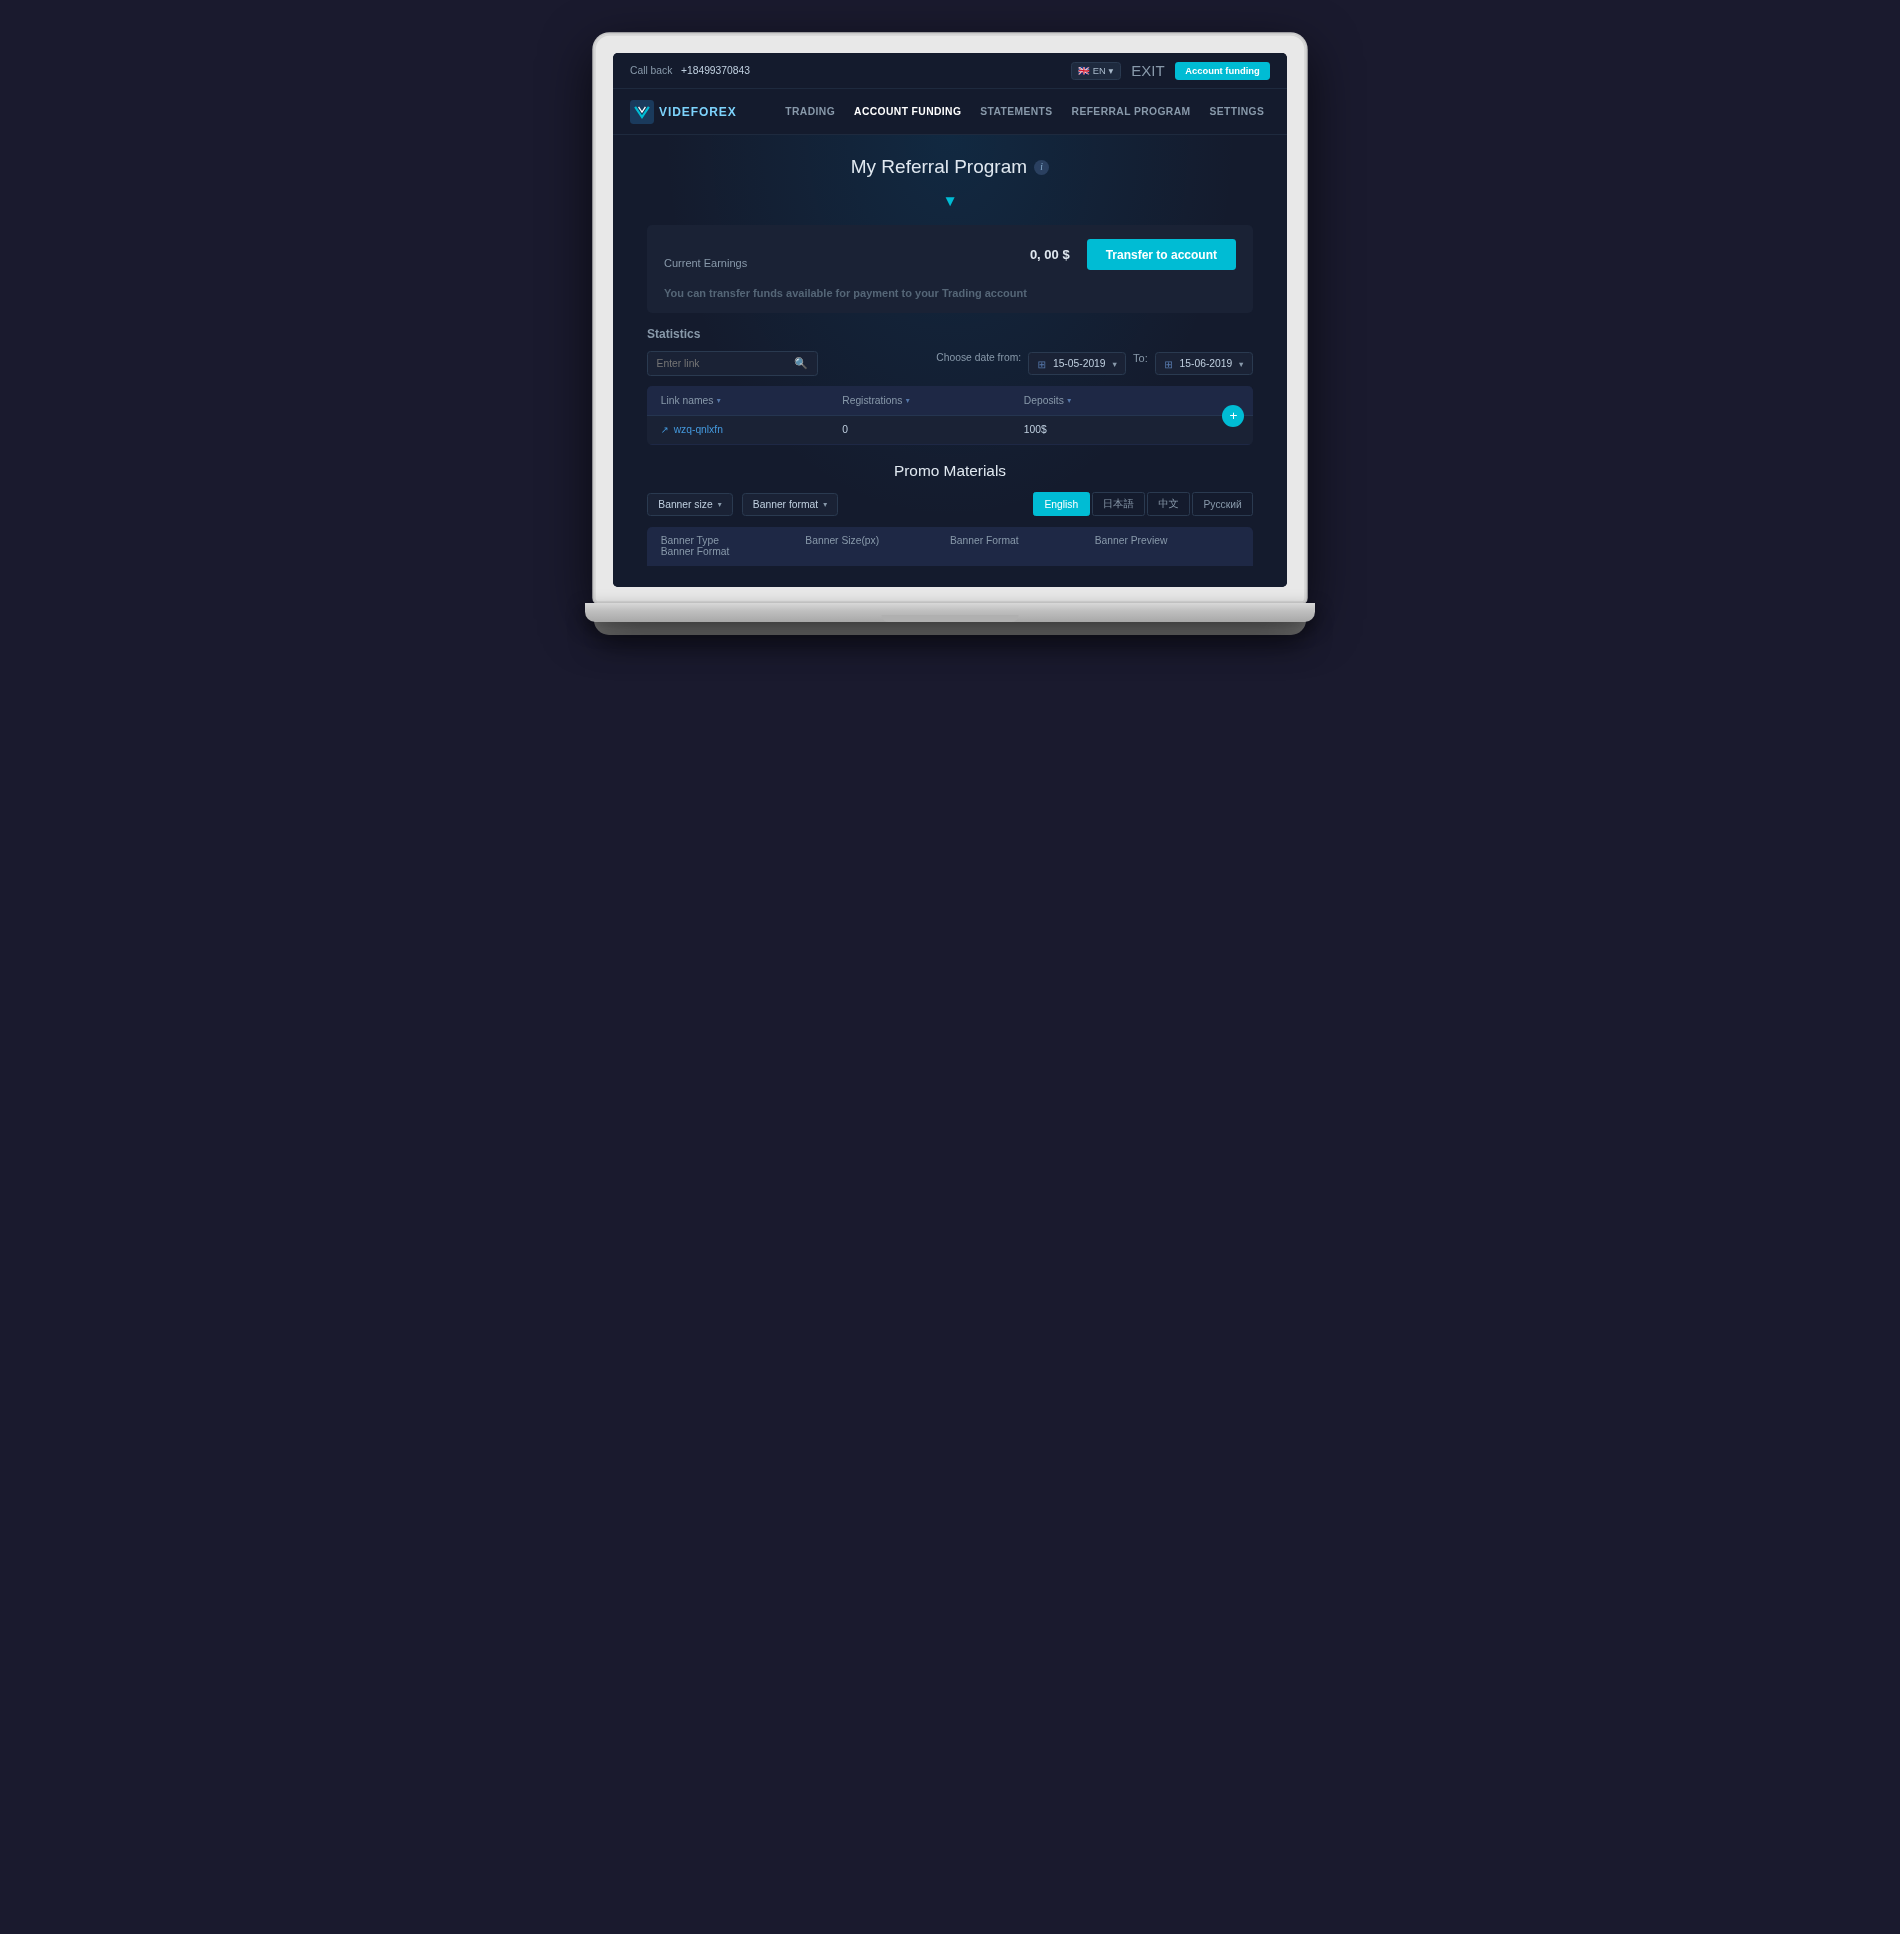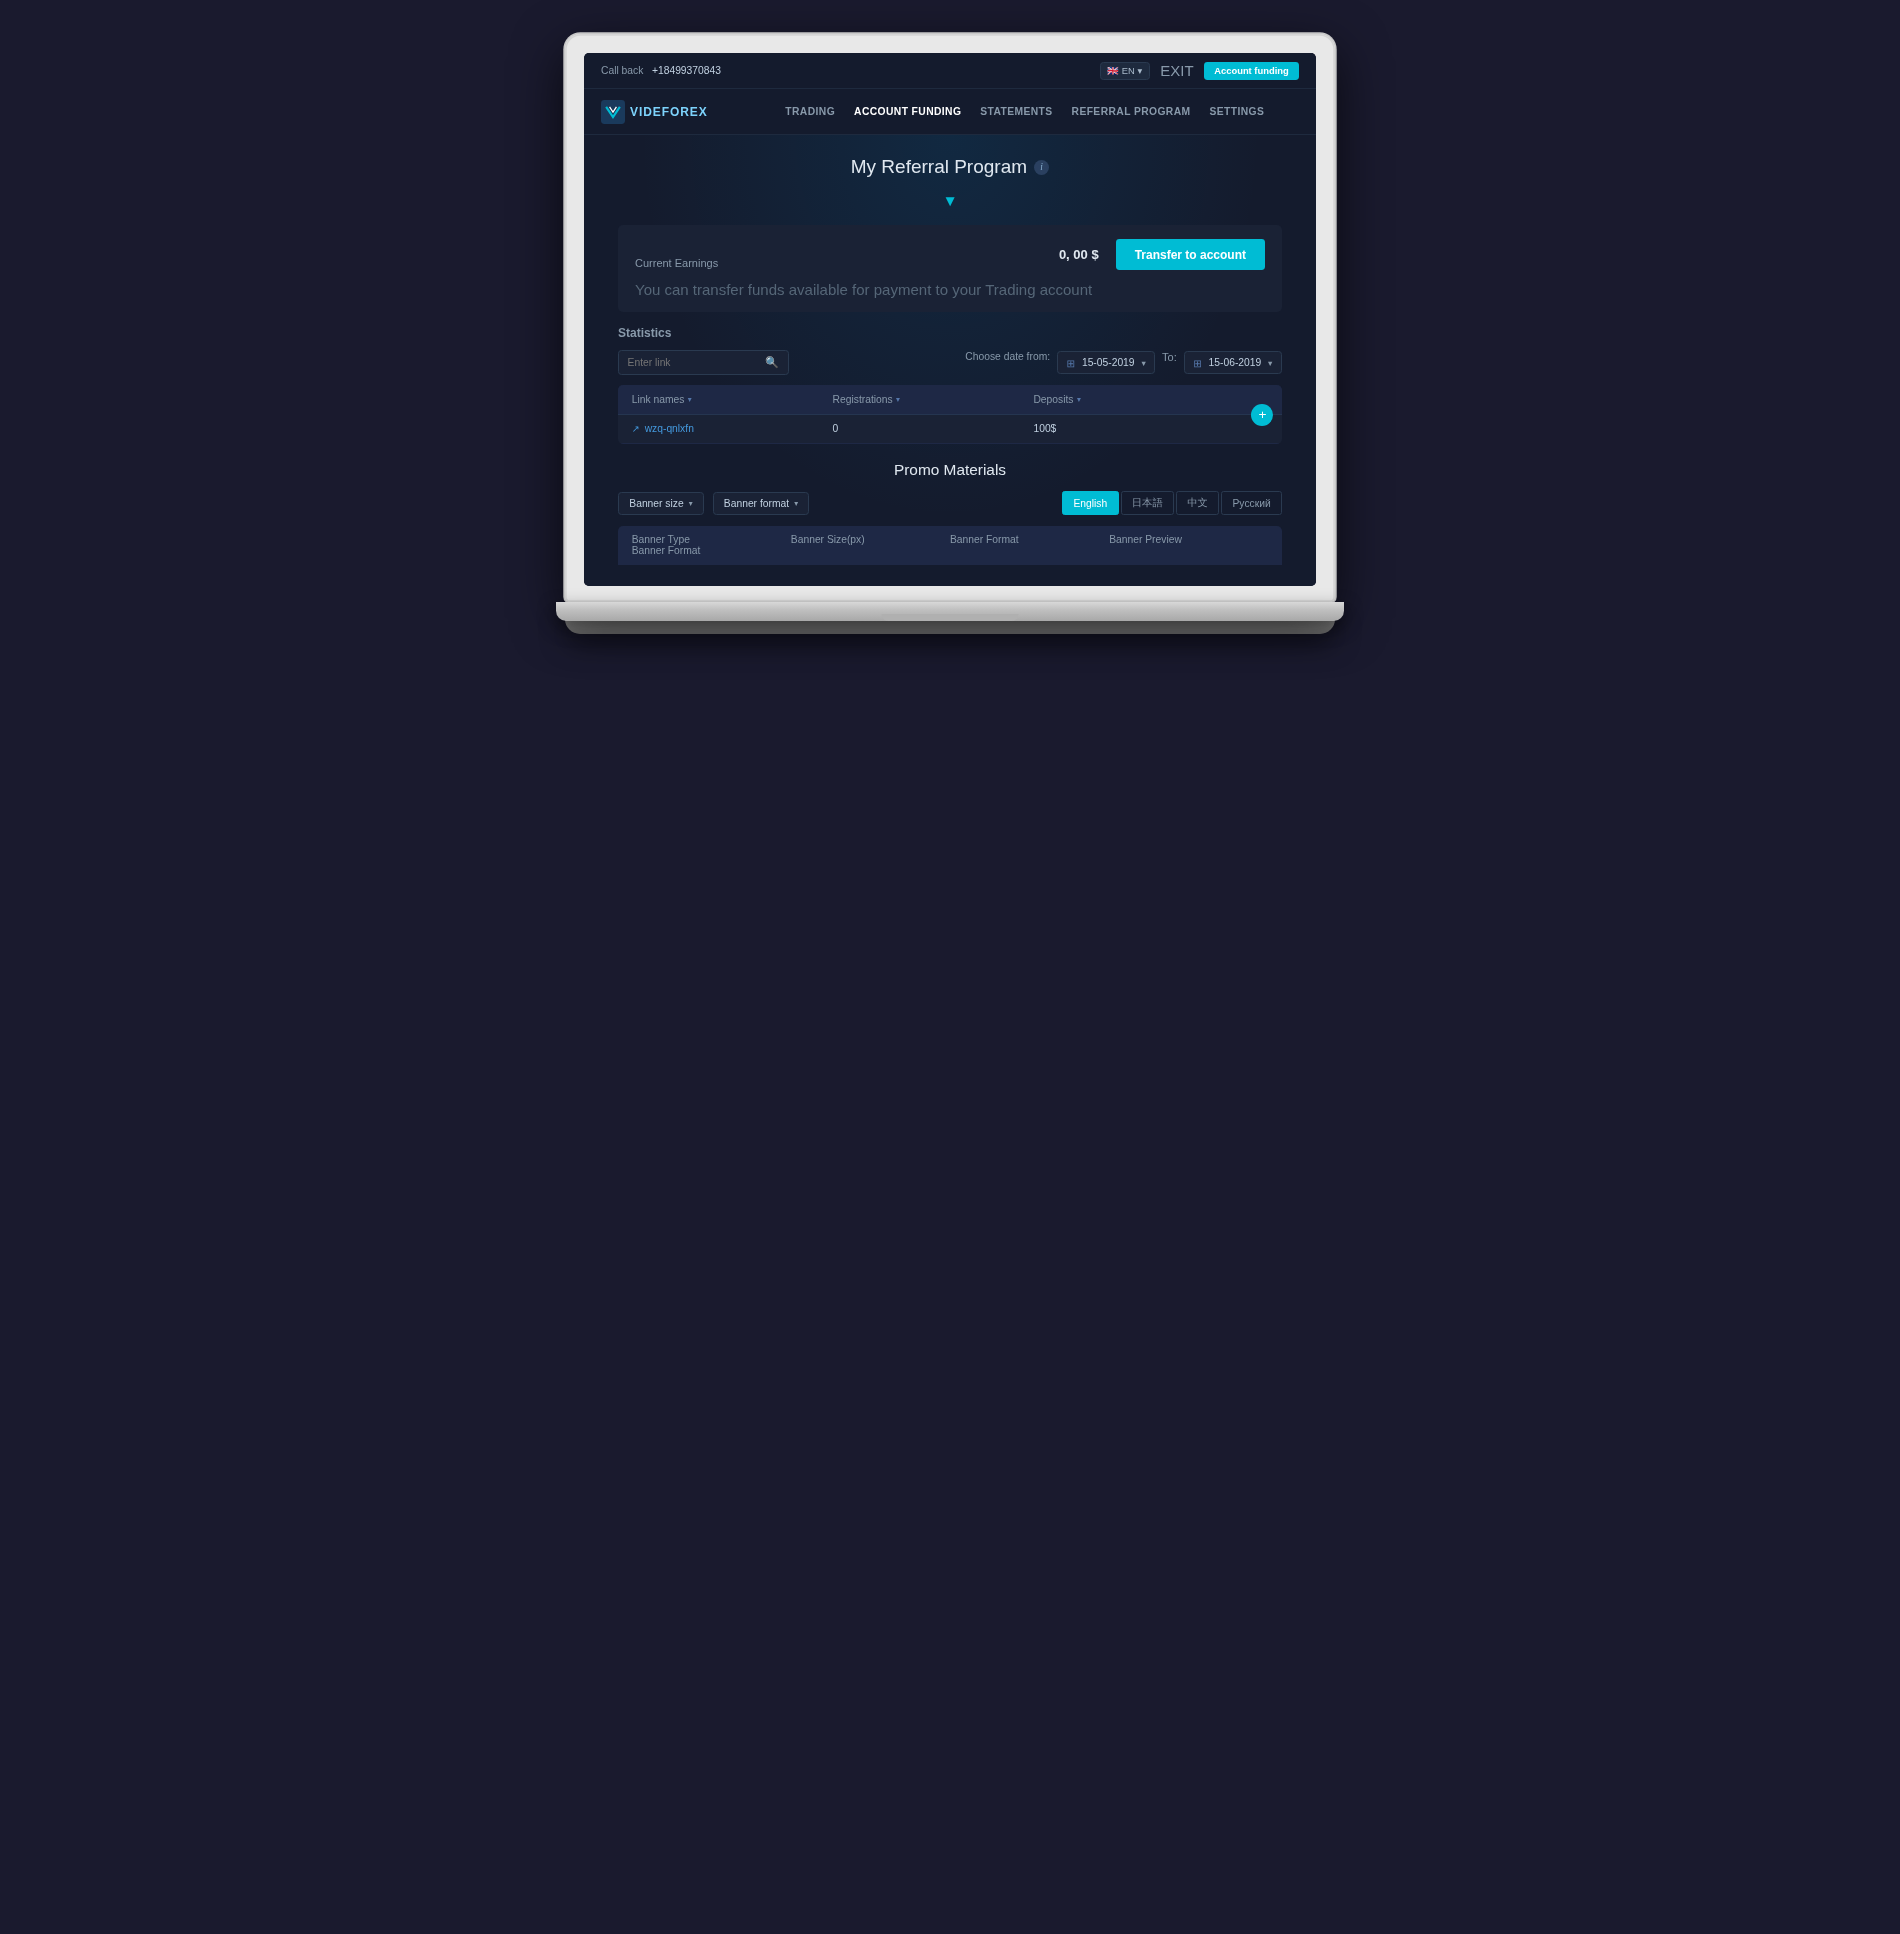--- a/index.html
+++ b/index.html
@@ -8,21 +8,21 @@
       display: flex;
       justify-content: center;
       align-items: flex-start;
       min-height: 100vh;
       font-family: -apple-system, BlinkMacSystemFont, 'Segoe UI', Arial, sans-serif;
       padding: 34px 17px 0;
     }
 
     
     .laptop-outer {
-      width: 770px;
+      width: 712px;
       position: relative;
     }
     .laptop-screen-frame {
       background: #e8e8e8;
       border-radius: 15.4px 15.4px 5.1px 5.1px;
       padding: 19px 19px 15.4px;
       box-shadow:
         0 0 0 1.7px #c8c8c8,
         0 17px 51px rgba(0,0,0,0.7),
         inset 0 0 0 1.7px #d5d5d5;
@@ -233,23 +233,24 @@
       border: none;
       border-radius: 3.4px;
       padding: 8.6px 19px;
       font-size: 12px;
       font-weight: 700;
       cursor: pointer;
       white-space: nowrap;
     }
     .earnings-hint {
       color: #5566778;
-      font-size: 15px;
+      font-size: 11px;
       color: #556677;
-      margin-top: 11px;
+      margin-top: 17px;
+      font-weight: bold;
     }
 
     
     .section-title {
       color: #8899aa;
       font-size: 12px;
       font-weight: 600;
       margin: 13.7px 0 10.3px;
     }
 

